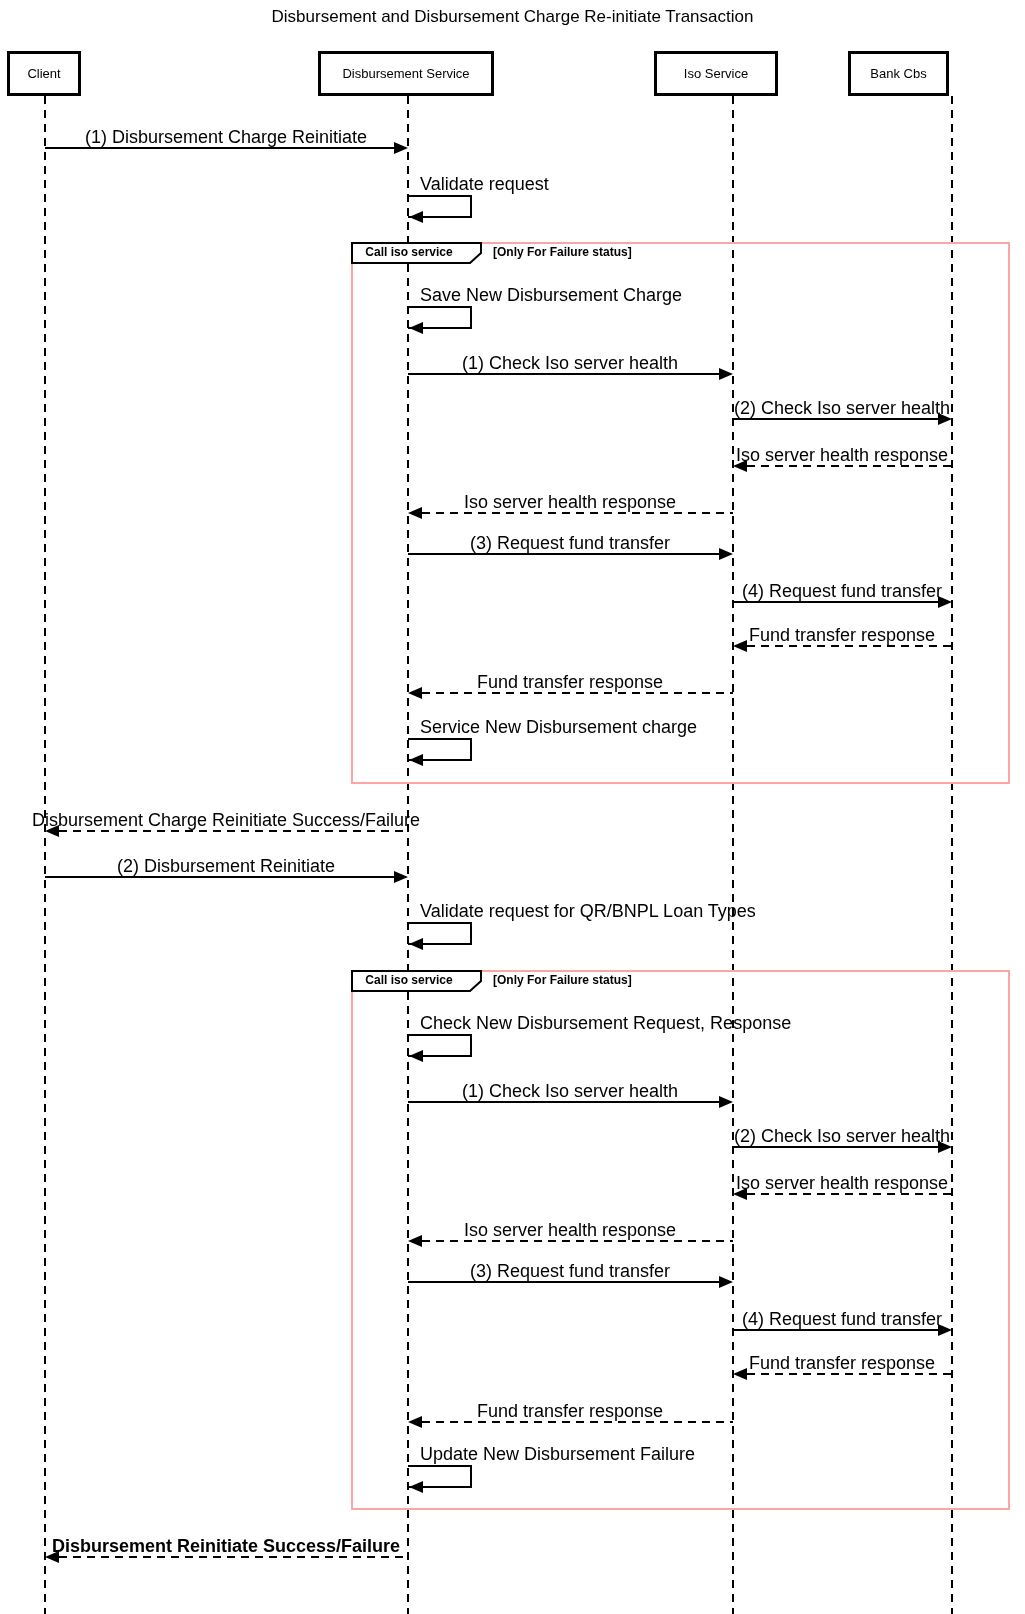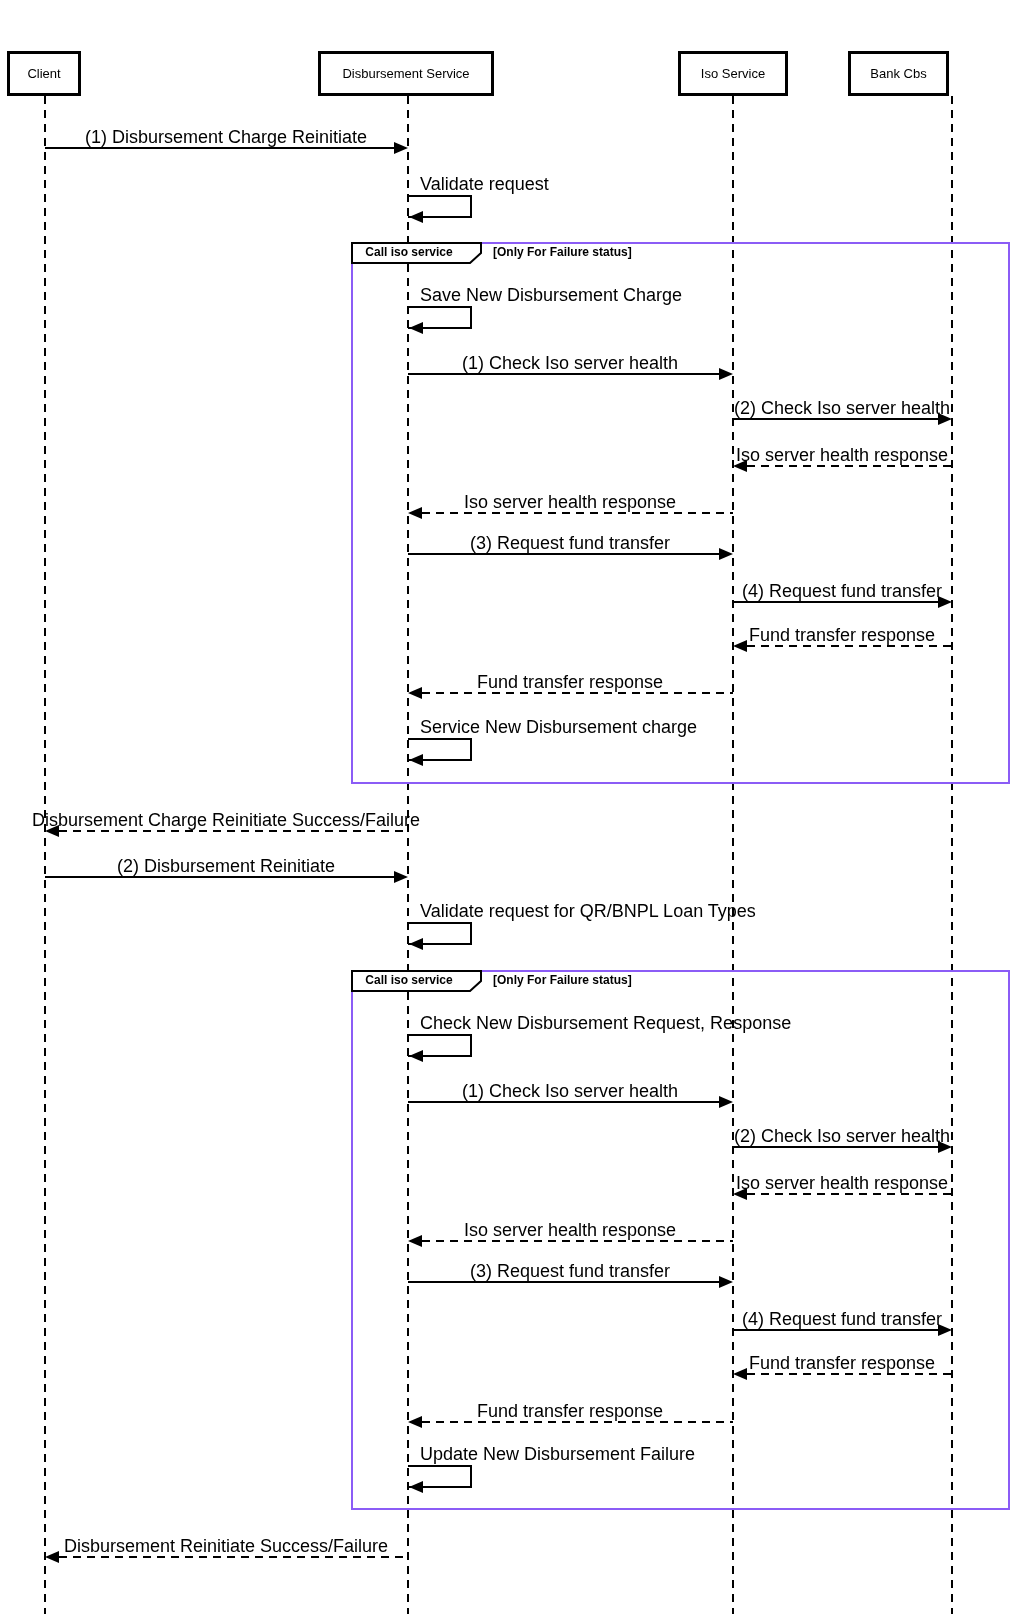--- a/index.html
+++ b/index.html
@@ -15,21 +15,21 @@
     position:absolute;height:45px;border:3px solid #000;background:#fff;
     box-sizing:border-box;display:flex;align-items:center;justify-content:center;
     font-size:13px;z-index:3;
   }
   .lifeline{
     position:absolute;width:2px;top:96px;height:1518px;
     background:repeating-linear-gradient(180deg,#000 0 8px,transparent 8px 14px);
     z-index:1;
   }
   .frame{
-    position:absolute;border:2px solid #8b5cf6;box-sizing:border-box;z-index:2;text-decoration:underline;
+    position:absolute;border:2px solid #fca5a5;box-sizing:border-box;z-index:2;text-decoration:underline;
   }
   .pent{position:absolute;left:-2px;top:-2px;}
   .op{
     position:absolute;left:-2px;top:-2px;width:116px;height:21px;line-height:21px;
     text-align:center;font-size:12px;font-weight:bold;white-space:nowrap;
   }
   .guard{
     position:absolute;left:140px;top:-2px;height:21px;line-height:21px;
     font-size:12px;font-weight:bold;white-space:nowrap;
   }
@@ -49,33 +49,34 @@
   .selfloop{
     position:absolute;width:64px;height:23px;box-sizing:border-box;
     border:2px solid #000;border-left:none;background:transparent;z-index:3;
   }
 </style>
 </head>
 <body>
 
 <div class="stage">
 
+  <div class="title">Disbursement and Disbursement Charge Re-initiate Transaction</div>
 
   <div class="lifeline" style="left:44px;"></div>
   <div class="lifeline" style="left:407px;"></div>
   <div class="lifeline" style="left:732px;"></div>
   <div class="lifeline" style="left:951px;"></div>
 
   <div class="actor" style="left:7px;top:51px;width:74px;">
     <span>Client</span>
   </div>
   <div class="actor" style="left:318px;top:51px;width:176px;">
     <span>Disbursement Service</span>
   </div>
-  <div class="actor" style="left:678px;top:51px;width:110px;">
+  <div class="actor" style="left:654px;top:51px;width:124px;">
     <span>Iso Service</span>
   </div>
   <div class="actor" style="left:848px;top:51px;width:101px;">
     <span>Bank Cbs</span>
   </div>
 
   <div class="frame" style="left:351px;top:242px;width:659px;height:542px;">
     <svg class="pent" width="133" height="23">
       <polygon points="1,1 130,1 130,11 119,21 1,21" fill="#ffffff" stroke="#000000" stroke-width="2"></polygon>
     </svg>
@@ -235,18 +236,18 @@
     <div class="ah l" style="left:408px;top:1416px;"></div>
   </div>
 
   <div>
     <div class="lbl la" style="left:420px;top:1446px;">Update New Disbursement Failure</div>
     <div class="selfloop" style="left:408px;top:1465px;"></div>
     <div class="ah l" style="left:409px;top:1481px;"></div>
   </div>
 
   <div>
-    <div class="lbl" style="left:226px;top:1538px;">Disbursement Reinitiate Success/Failure</div>
+    <div class="lbl" style="left:226px;top:1538px;font-weight:bold;">Disbursement Reinitiate Success/Failure</div>
     <div class="line dash" style="left:59px;top:1556px;width:349px;"></div>
     <div class="ah l" style="left:45px;top:1551px;"></div>
   </div>
 
 </div>
 
 </body></html>

